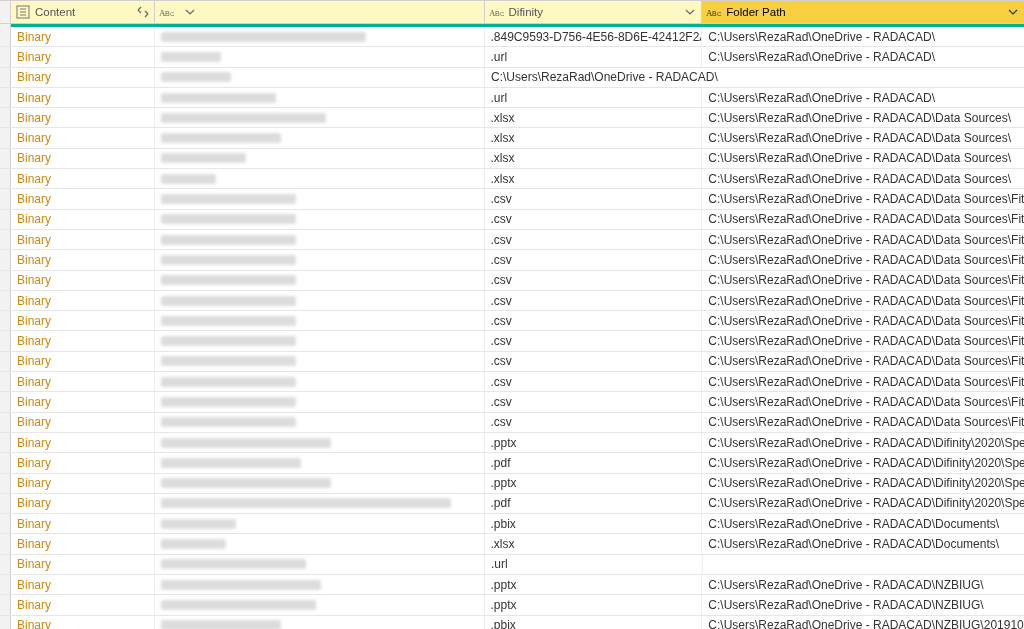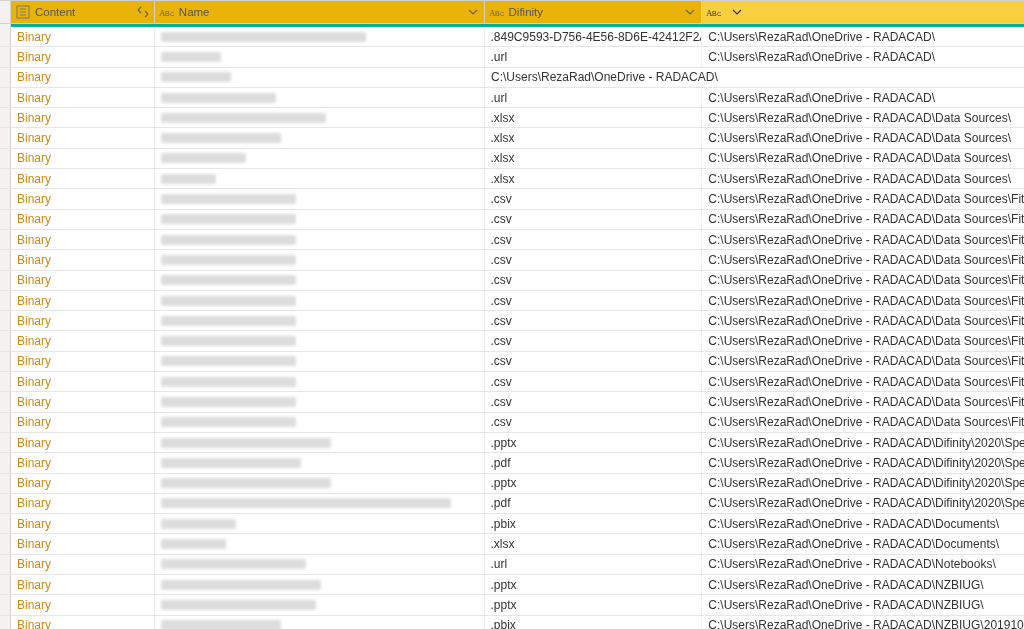--- a/index.html
+++ b/index.html
@@ -18,21 +18,21 @@
     display: flex;
     flex-direction: column;
     width: 100%;
   }
 
   
   .header-row {
     display: flex;
     align-items: stretch;
     height: 22px;
-    background: #eab308;
+    background: #fef9c3;
     border-top: 1px solid #d0d0d0;
     border-bottom: 1px solid #d0d0d0;
     font-size: 11.5px;
     color: #555;
   }
   .header-row .gutter {
     width: 10px;
     border-right: 1px solid #d0d0d0;
     background: #f3f2f1;
   }
@@ -175,21 +175,20 @@
     </div>
 
     <div class="hcell col-name">
       <span class="type-icon">
         <svg width="16" height="14" viewBox="0 0 16 14">
             <text x="0" y="11" font-size="9" fill="#666" font-family="Segoe UI">A</text>
             <text x="6" y="11" font-size="7" fill="#666">B</text>
             <text x="11" y="11" font-size="6" fill="#666">C</text>
           </svg>
       </span>
-      <span class="label">Name</span>
       <span class="dropdown">
         <svg width="10" height="10" viewBox="0 0 10 10">
             <path d="M1 3 L5 7 L9 3" fill="none" stroke="#666" stroke-width="1.2"></path>
           </svg>
       </span>
     </div>
 
     <div class="hcell col-ext">
       <span class="type-icon">
         <svg width="16" height="14" viewBox="0 0 16 14">
@@ -207,20 +206,21 @@
     </div>
 
     <div class="hcell col-path selected">
       <span class="type-icon">
         <svg width="16" height="14" viewBox="0 0 16 14">
             <text x="0" y="11" font-size="9" fill="#333" font-family="Segoe UI">A</text>
             <text x="6" y="11" font-size="7" fill="#333">B</text>
             <text x="11" y="11" font-size="6" fill="#333">C</text>
           </svg>
       </span>
+      <span class="label">Folder Path</span>
       <span class="dropdown">
         <svg width="10" height="10" viewBox="0 0 10 10">
             <path d="M1 3 L5 7 L9 3" fill="none" stroke="#333" stroke-width="1.2"></path>
           </svg>
       </span>
     </div>
   </div>
 
   <div class="green-line">
     <div class="gutter"></div>
@@ -464,21 +464,20 @@
         <div class="cell col-ext">.xlsx</div>
         <div class="cell col-path">C:\Users\RezaRad\OneDrive - RADACAD\Documents\</div>
       </div>
       <div class="row">
         <div class="gutter"></div>
         <div class="cell binary col-content">Binary</div>
         <div class="cell blur col-name">
           <span class="blur-bar" style="width: 145px;"></span>
         </div>
         <div class="cell col-ext">.url</div>
-        <div class="cell col-path">C:\Users\RezaRad\OneDrive - RADACAD\Notebooks\</div>
       </div>
       <div class="row">
         <div class="gutter"></div>
         <div class="cell binary col-content">Binary</div>
         <div class="cell blur col-name">
           <span class="blur-bar" style="width: 160px;"></span>
         </div>
         <div class="cell col-ext">.pptx</div>
         <div class="cell col-path">C:\Users\RezaRad\OneDrive - RADACAD\NZBIUG\</div>
       </div>

